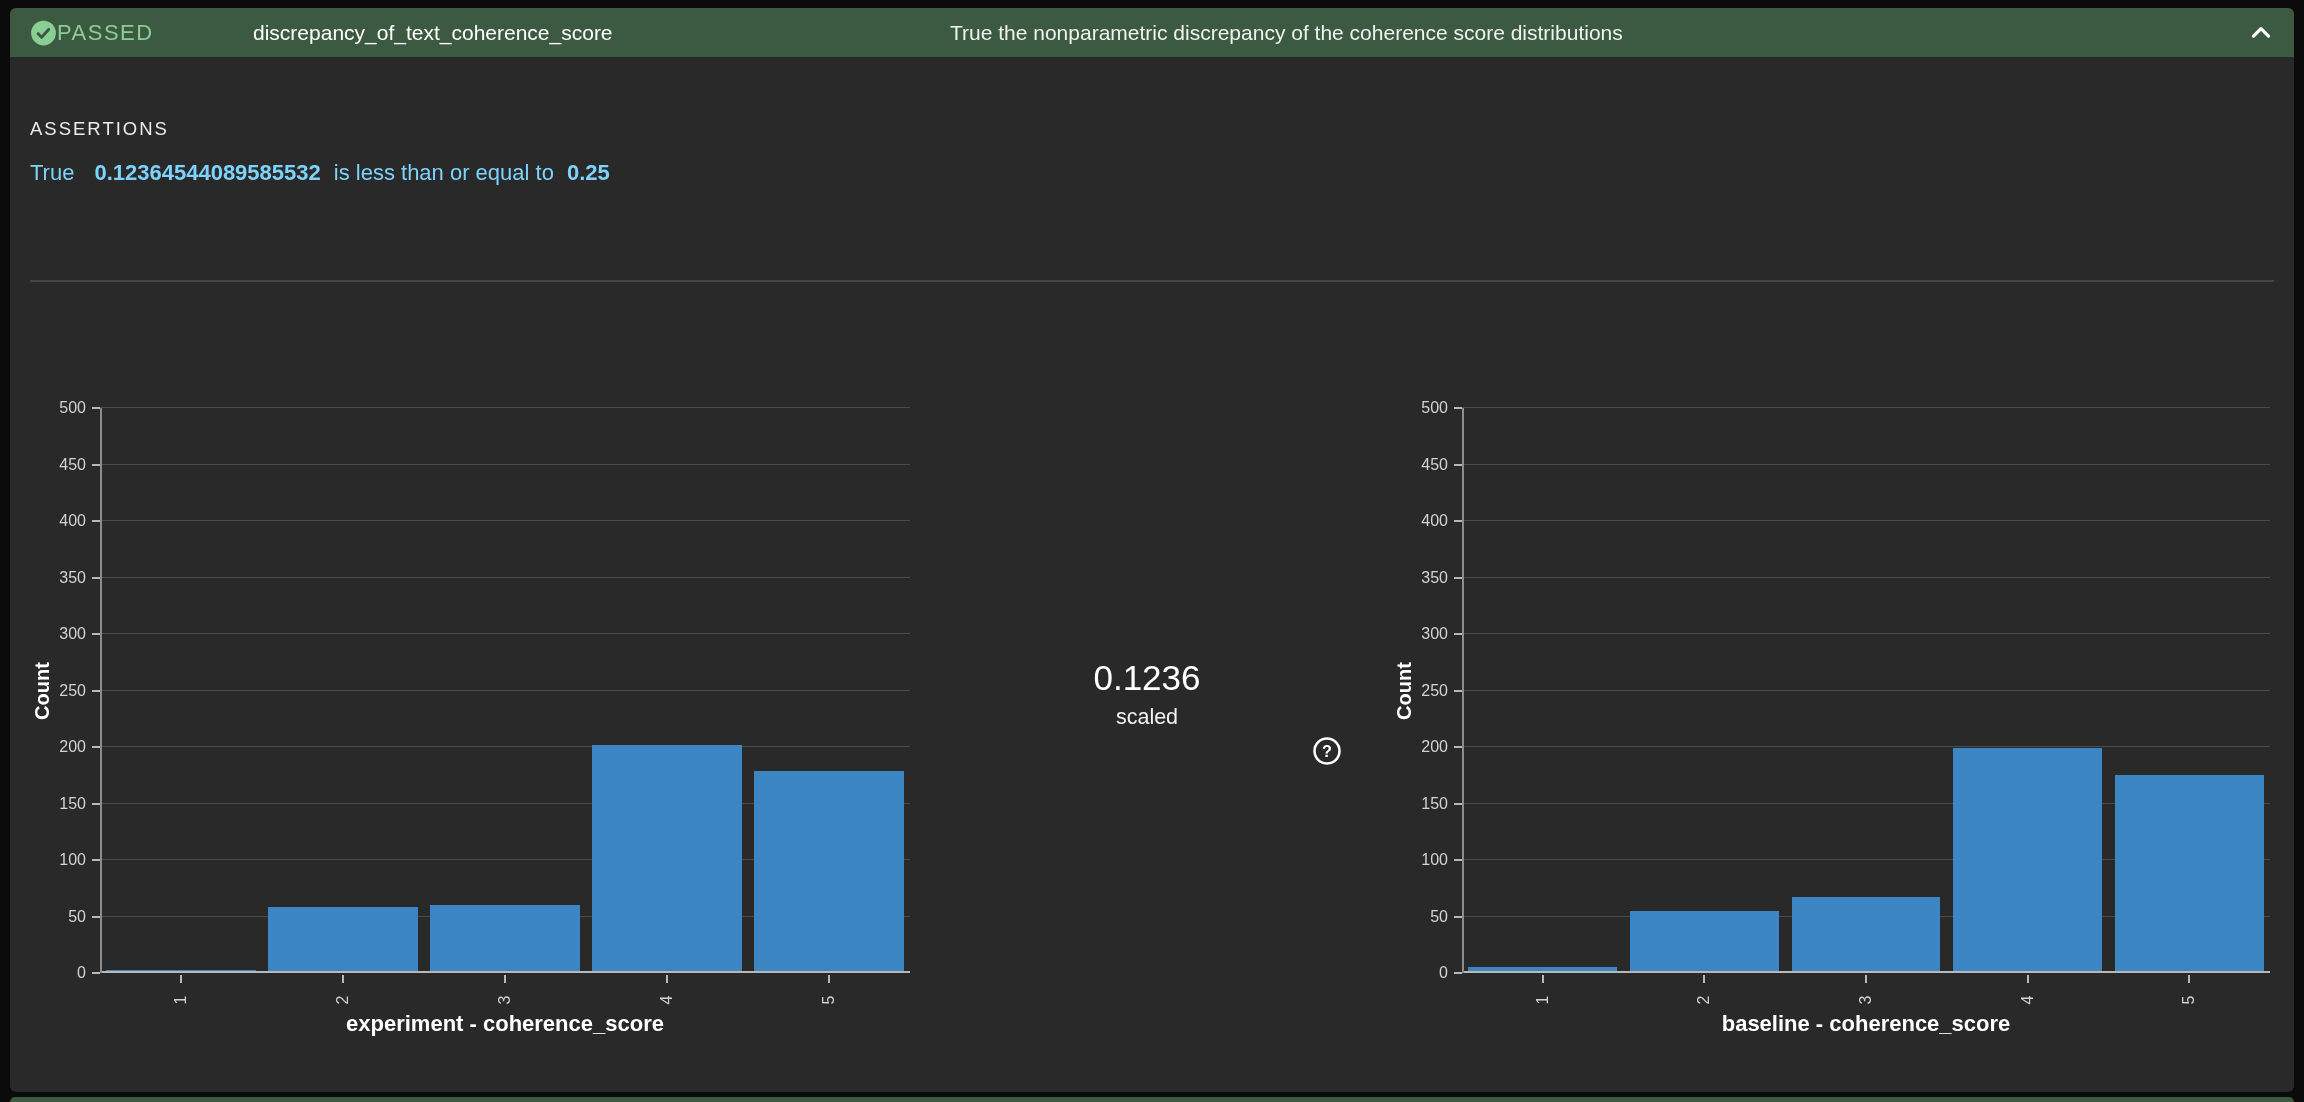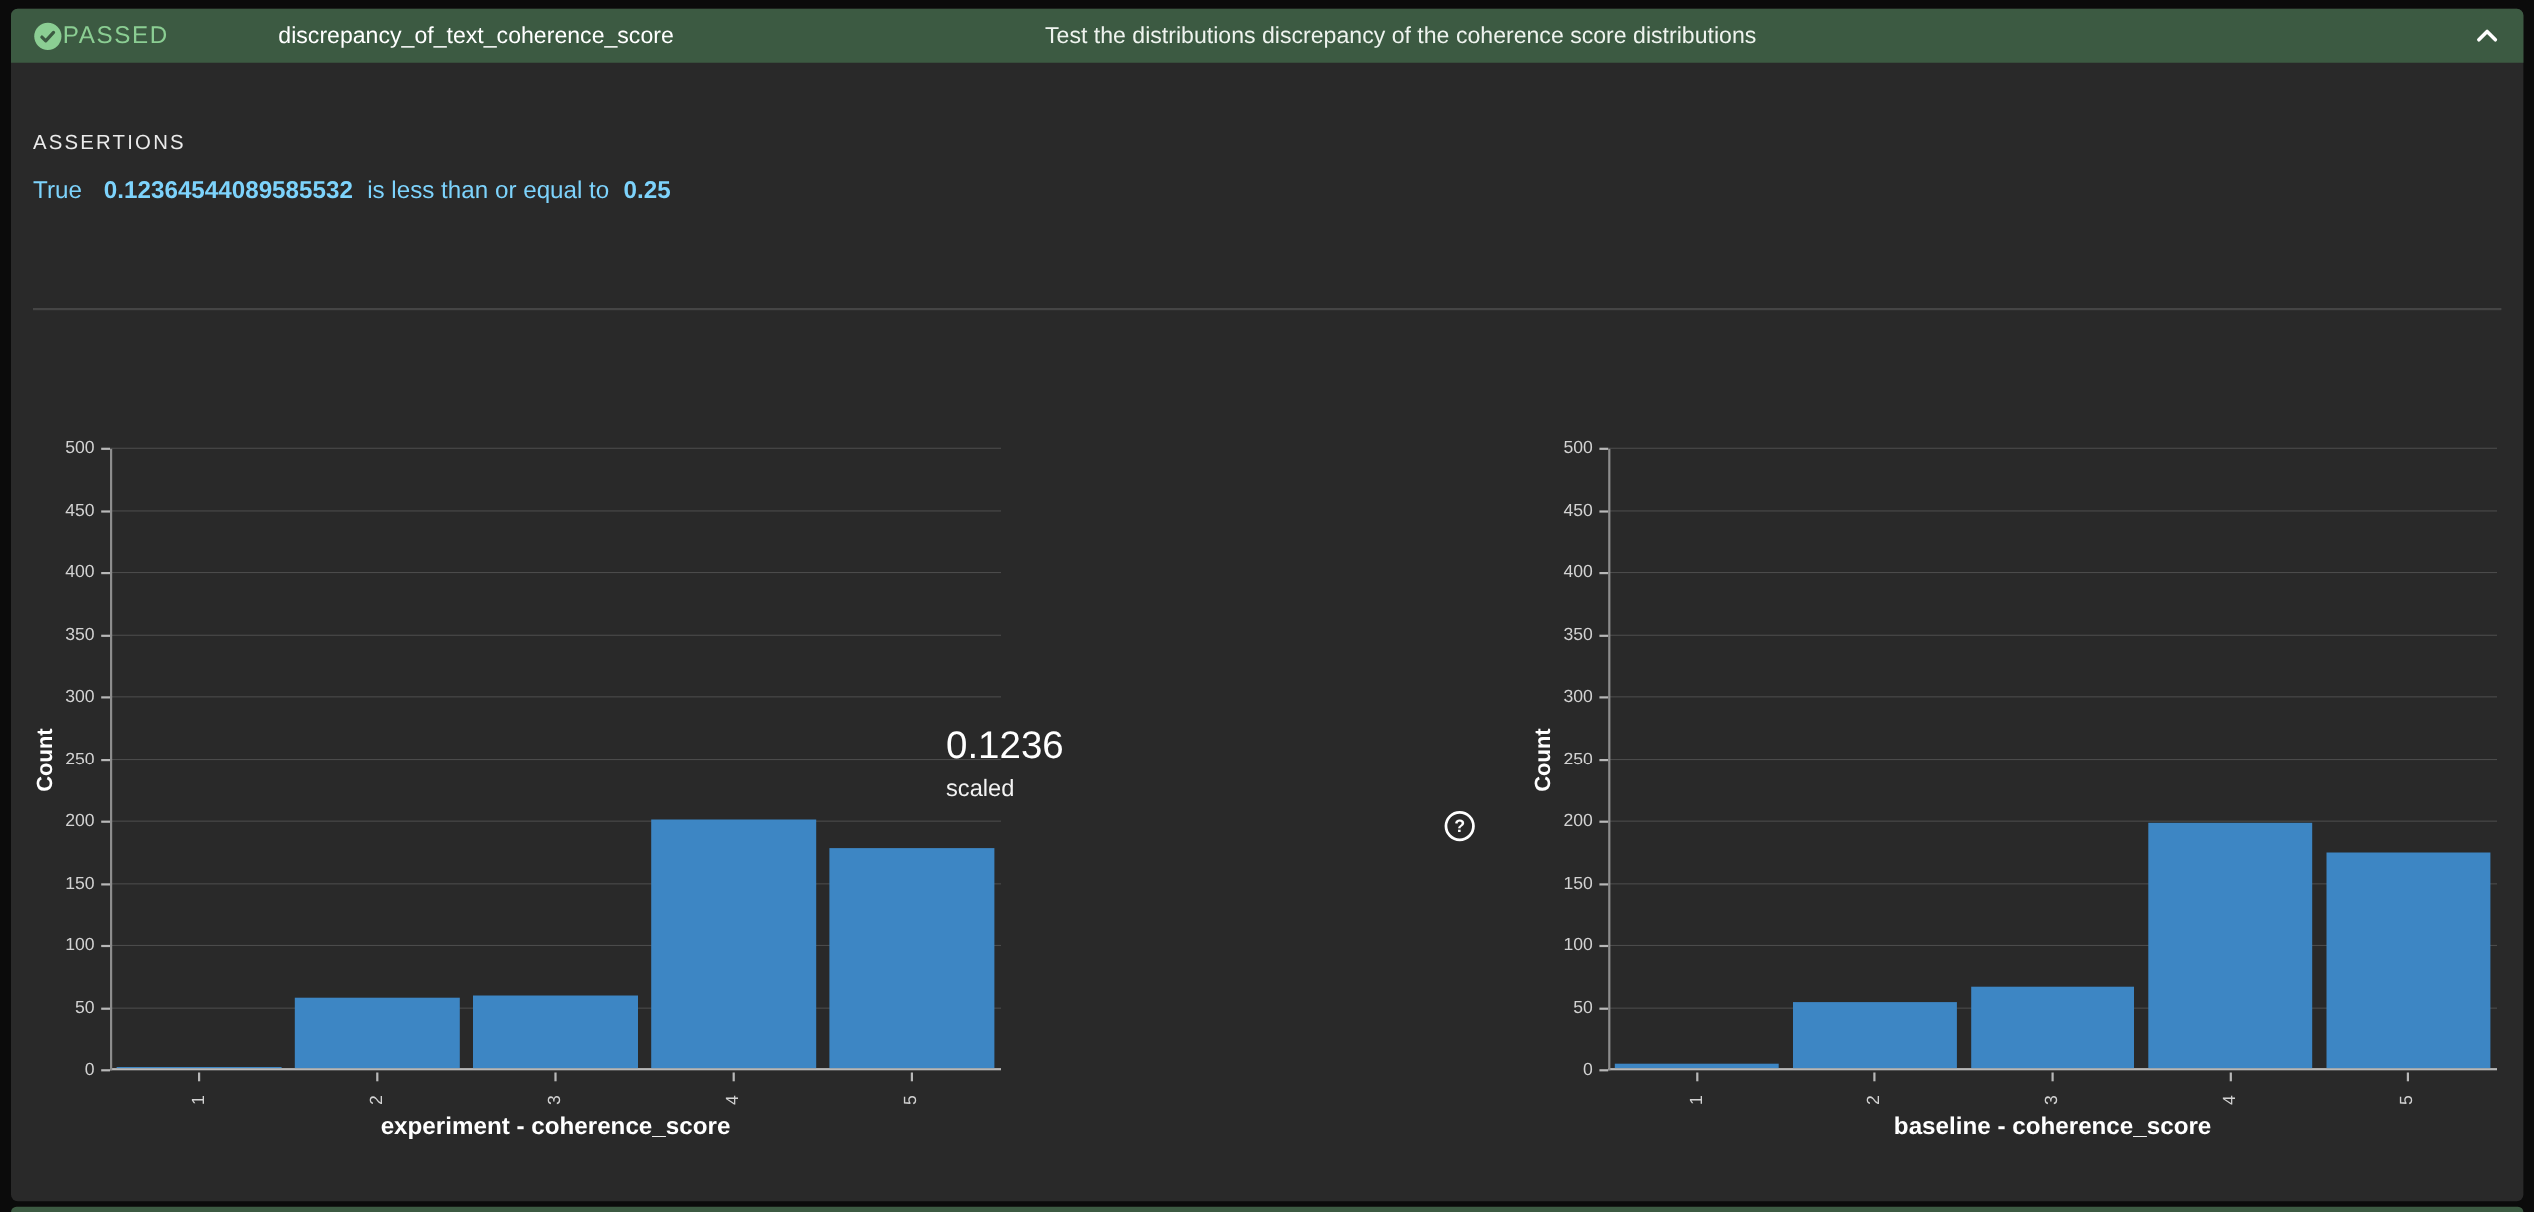--- a/index.html
+++ b/index.html
@@ -70,21 +70,21 @@
   .x-tick-label{position:absolute;top:calc(100% + 16px);width:22px;height:22px;
     display:flex;align-items:center;justify-content:center;
     transform:translateX(-50%) rotate(-90deg);
     font-size:16px;color:#d2d2d2;line-height:1;}
   .y-axis-title{position:absolute;left:-58px;top:50%;
     transform:translate(-50%,-50%) rotate(-90deg);
     color:#fff;font-size:20px;font-weight:bold;white-space:nowrap;}
   .x-axis-title{position:absolute;top:calc(100% + 38px);left:50%;transform:translateX(-50%);
     color:#fff;font-size:22px;font-weight:bold;white-space:nowrap;}
   
-  .stat-block{position:absolute;left:850px;top:648px;width:510px;color:#fff;}
+  .stat-block{position:absolute;left:882px;top:648px;width:510px;text-align:center;color:#fff;}
   .stat-value{font-size:35px;line-height:1.25;}
   .stat-caption{font-size:21.5px;line-height:1.65;color:#f2f2f2;}
   .help-btn{position:absolute;left:1300px;top:726px;width:34px;height:34px;
     background:transparent;border:none;padding:0;cursor:pointer;
     display:flex;align-items:center;justify-content:center;}
   
   .next-peek{position:absolute;left:10px;top:1097px;width:2284px;height:5px;
     background:#3c5a42;border-radius:6px 6px 0 0;cursor:pointer;}
 </style>
 </head>
@@ -95,21 +95,21 @@
 
     <header class="test-header">
       <span class="status-badge">
         <svg width="27" height="27" viewBox="0 0 24 24">
           <circle cx="12" cy="12" r="11" fill="#8bce93"></circle>
           <path d="M7.2 12.6l3.1 3.1 6.3-6.9" fill="none" stroke="#3c5a42" stroke-width="2.6" stroke-linecap="round" stroke-linejoin="round"></path>
         </svg>
         <span class="status-label">PASSED</span>
       </span>
       <span class="test-name">discrepancy_of_text_coherence_score</span>
-      <span class="test-desc">Test the distributions discrepancy of the coherence score distributions</span>
+      <span class="test-desc">True the nonparametric discrepancy of the coherence score distributions</span>
       <button class="collapse-btn">
         <svg width="30" height="30" viewBox="0 0 24 24">
           <path d="M6 14.5l6-6 6 6" fill="none" stroke="#ffffff" stroke-width="2.6" stroke-linecap="round" stroke-linejoin="round"></path>
         </svg>
       </button>
     </header>
 
     <div class="section-label assertions-label">ASSERTIONS</div>
 
     <div class="assert-line assert-line1">

